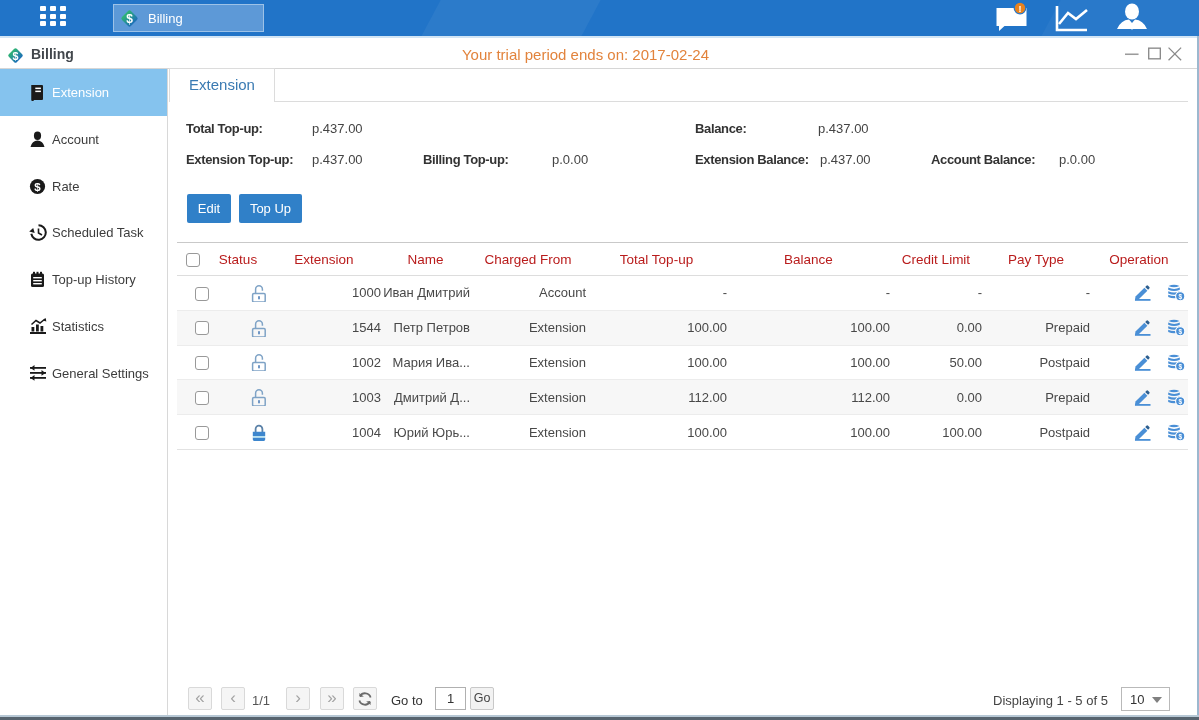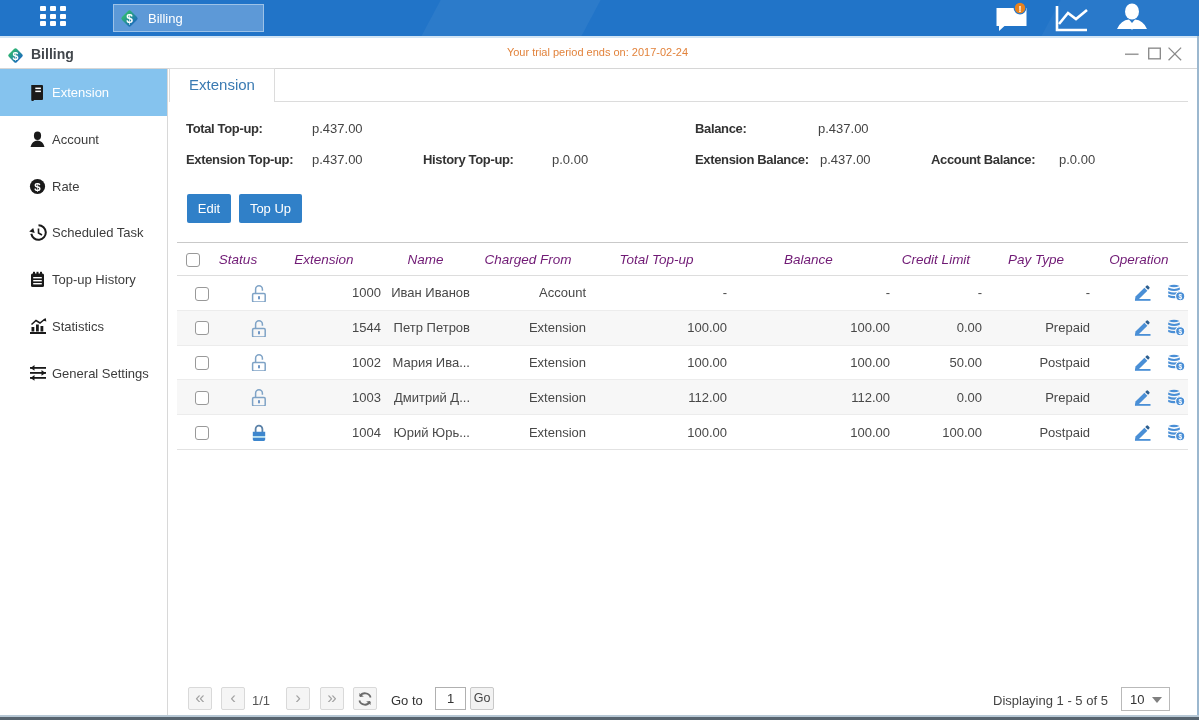--- a/index.html
+++ b/index.html
@@ -12,41 +12,41 @@
 .diag2 { position:absolute; left:1050px; top:-10px; width:260px; height:60px; background:rgba(255,255,255,0.04); transform:skewX(-28deg); }
 .gridicon { position:absolute; left:40px; top:6px; width:27px; height:20px; }
 .gridicon i { position:absolute; width:6px; height:5px; background:#fff; border-radius:1px; }
 .apptab { position:absolute; left:113px; top:4px; width:151px; height:28px; background:rgba(255,255,255,0.27); border:1px solid rgba(255,255,255,0.4); }
 .apptab .txt { position:absolute; left:34px; top:6px; color:#fff; font-size:13px; }
 .tbicon { position:absolute; top:0; }
 
 
 .titlebar { position:absolute; left:0; top:36px; width:1199px; height:33px; background:#fff; border-top:2px solid #d2e5f5; border-bottom:1px solid #d6d6d6; }
 .appname { position:absolute; left:31px; top:8px; font-size:14px; font-weight:bold; color:#42474c; }
-.trial { position:absolute; left:12px; width:1171px; top:8px; text-align:center; color:#e2833c; font-size:11px; }
+.trial { position:absolute; left:0; width:1171px; top:8px; text-align:center; color:#e2833c; font-size:15px; }
 .winctl { position:absolute; top:0; height:100%; }
 
 
 .sidebar { position:absolute; left:0; top:69px; width:168px; height:647px; background:#fff; border-right:1px solid #d8d8d8; }
 .sideitem { position:relative; height:46.8px; }
 .sideitem .lbl { position:absolute; left:52px; top:16px; font-size:13px; color:#3c3c3c; }
 .sideitem svg { position:absolute; left:29px; top:15px; }
 .sideitem.sel { background:#85c3ee; }
 .sideitem.sel .lbl { color:#fff; }
 
 
 .tabbox { position:absolute; left:169px; top:68px; width:106px; height:34px; border:1px solid #dcdcdc; border-bottom:none; background:#fff; color:#3a7ab2; font-size:15px; text-align:center; line-height:32px; }
 .tabline { position:absolute; left:275px; top:101px; width:913px; height:1px; background:#dcdcdc; }
 .b { font-weight:bold; color:#333; font-size:12.5px; letter-spacing:-0.35px; }
 .sumtxt { position:absolute; font-size:13px; }
 .btn { position:absolute; top:194px; height:29px; background:#3080c8; color:#fff; font-size:13px; text-align:center; line-height:29px; border-radius:2px; }
 
 
 .tbl { position:absolute; left:177px; top:242px; width:1011px; border-collapse:collapse; table-layout:fixed; }
-.tbl th { height:33px; font-weight:normal; color:#701a75; font-size:13.5px; border-top:1px solid #c9c9c9; border-bottom:1px solid #ddd;font-style:italic; }
+.tbl th { height:33px; font-weight:normal; color:#b91c1c; font-size:13.5px; border-top:1px solid #c9c9c9; border-bottom:1px solid #ddd; }
 .tbl td { height:34.8px; text-align:right; color:#484848; font-size:13px; border-bottom:1px solid #ececec; }
 .tbl tr.g td { background:#f7f7f7; }
 .tbl tr.last td { border-bottom:1px solid #e2e2e2; }
 .cb { display:inline-block; width:14px; height:14px; border:1px solid #999; border-radius:3px; background:#fff; vertical-align:middle; } td.opx { padding-right:3px; }
 
 
 .pgbtn { position:absolute; top:687px; width:24px; height:23px; background:#f5f5f5; border:1px solid #d9d9d9; border-radius:2px; text-align:center; color:#a3a3a3; font-size:17px; line-height:20px; }
 .pgtxt { position:absolute; top:693px; font-size:13px; color:#555; }
 .goin { position:absolute; left:435px; top:687px; width:31px; height:23px; border:1px solid #b0b0b0; text-align:center; line-height:21px; font-size:13px; color:#333; background:#fff; }
 .gobtn { position:absolute; left:470px; top:687px; width:24px; height:23px; background:#f2f2f2; border:1px solid #c8c8c8; border-radius:2px; text-align:center; line-height:21px; font-size:12.5px; color:#444; }
@@ -200,21 +200,21 @@
 <div class="tabbox">Extension</div>
 <div class="tabline"></div>
 
 <span class="sumtxt b" style="left:186px;top:121px">Total Top-up:</span>
 <span class="sumtxt" style="left:312px;top:121px">р.437.00</span>
 <span class="sumtxt b" style="left:695px;top:121px">Balance:</span>
 <span class="sumtxt" style="left:818px;top:121px">р.437.00</span>
 
 <span class="sumtxt b" style="left:186px;top:152px">Extension Top-up:</span>
 <span class="sumtxt" style="left:312px;top:152px">р.437.00</span>
-<span class="sumtxt b" style="left:423px;top:152px">History Top-up:</span>
+<span class="sumtxt b" style="left:423px;top:152px">Billing Top-up:</span>
 <span class="sumtxt" style="left:552px;top:152px">р.0.00</span>
 <span class="sumtxt b" style="left:695px;top:152px">Extension Balance:</span>
 <span class="sumtxt" style="left:820px;top:152px">р.437.00</span>
 <span class="sumtxt b" style="left:931px;top:152px">Account Balance:</span>
 <span class="sumtxt" style="left:1059px;top:152px">р.0.00</span>
 
 <div class="btn" style="left:187px;width:44px">Edit</div>
 <div class="btn" style="left:239px;width:63px">Top Up</div>
 
 <svg width="0" height="0" style="position:absolute">
@@ -269,21 +269,21 @@
         <th>Credit Limit</th>
         <th>Pay Type</th>
         <th>Operation</th>
       </tr>
 <tr>
         <td><span class="cb"></span></td>
         <td><svg width="16" height="18" viewBox="0 0 16 18" style="vertical-align:middle">
             <use href="#lockopen"></use>
           </svg></td>
         <td>1000</td>
-        <td>Иван Иванов</td>
+        <td>Иван Дмитрий</td>
         <td>Account</td>
         <td>-</td>
         <td>-</td>
         <td>-</td>
         <td>-</td>
         <td class="opx"><svg width="18" height="17" viewBox="0 0 18 17" style="vertical-align:middle">
             <use href="#pencil"></use>
           </svg><span style="display:inline-block;width:15px"></span><svg width="18" height="17" viewBox="0 0 18 17" style="vertical-align:middle">
             <use href="#coins"></use>
           </svg></td>

